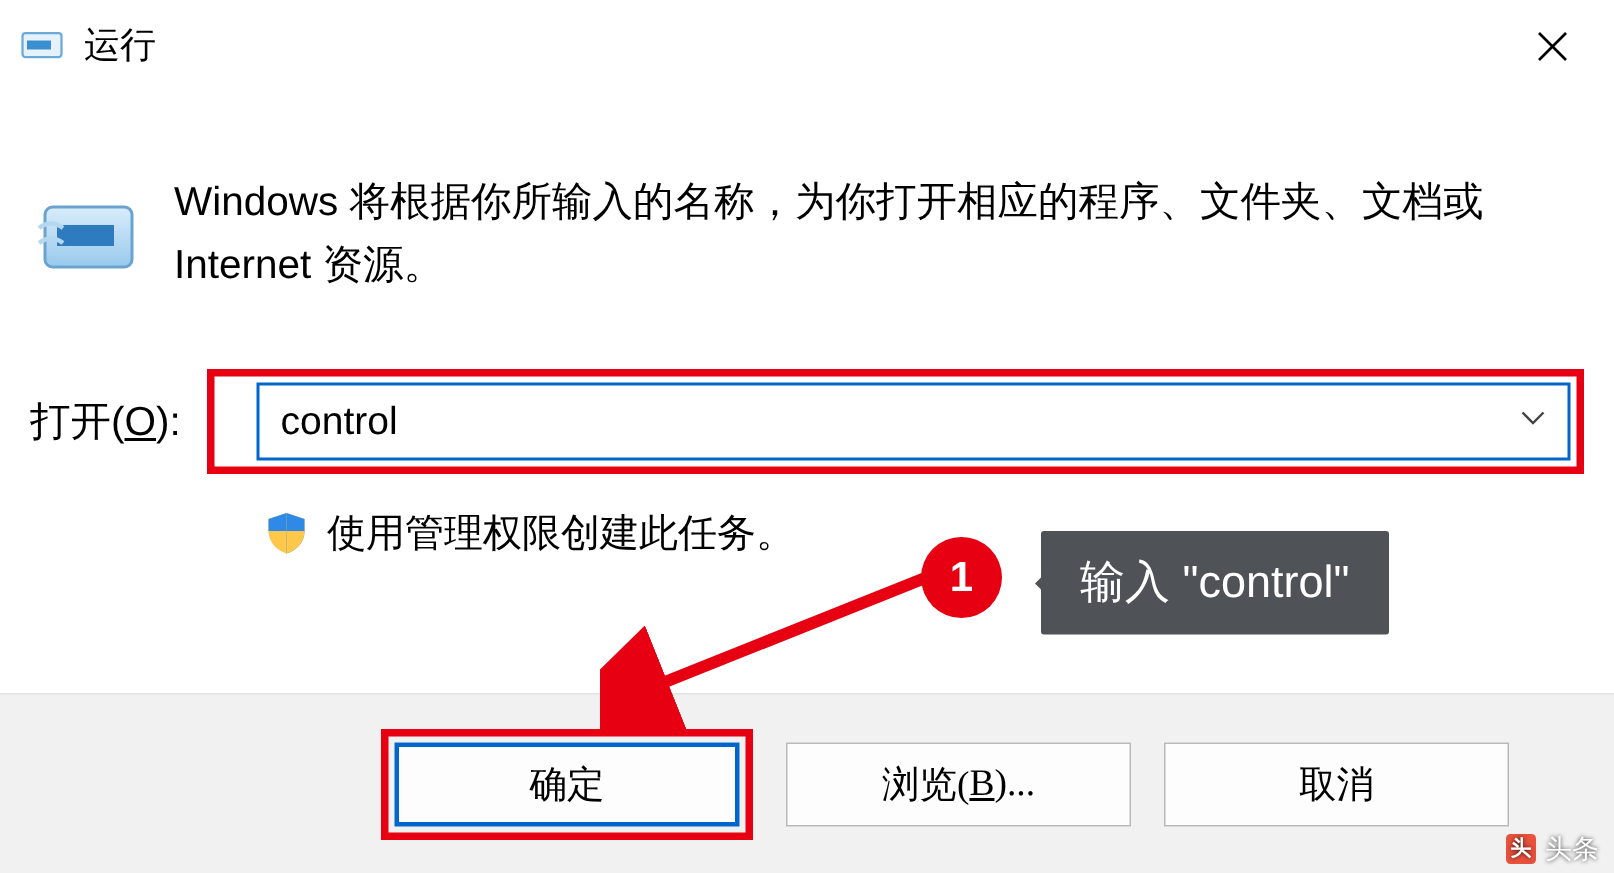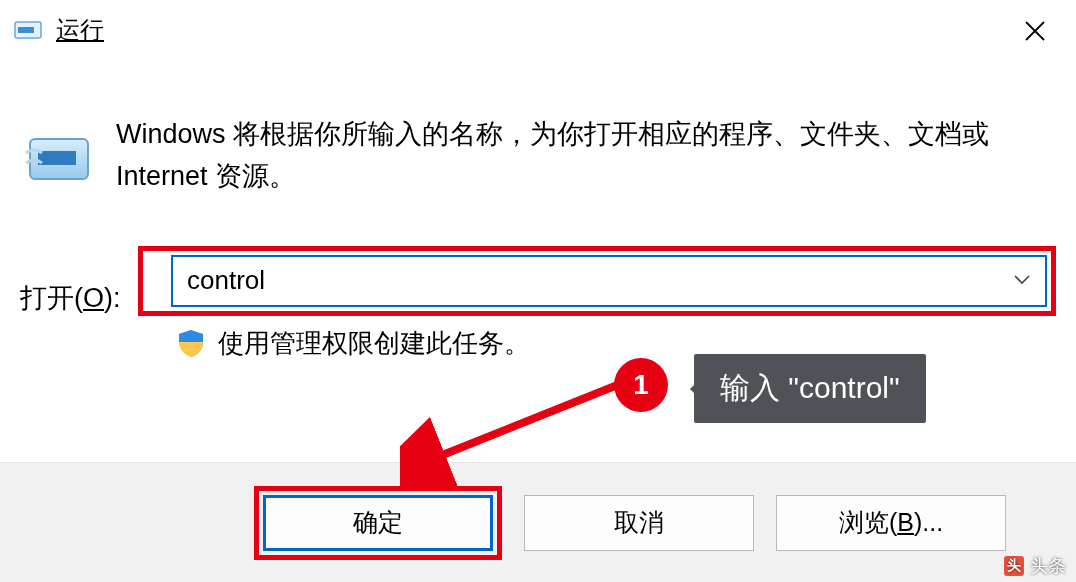--- a/index.html
+++ b/index.html
@@ -10,21 +10,20 @@
     height: 582px;
     position: relative;
     overflow: hidden;
   }
   .titlebar {
     height: 60px;
     display: flex;
     align-items: center;
     padding: 0 14px;
     position: relative;
-    text-decoration: underline;
   }
   .titlebar .app-icon {
     width: 28px;
     height: 22px;
     margin-right: 14px;
   }
   .titlebar .title {
     font-size: 24px;
     color: #000;
   }
@@ -51,21 +50,21 @@
     padding-left: 4px;
   }
   .desc {
     font-size: 27px;
     line-height: 1.55;
     color: #000;
     padding-right: 40px;
   }
   .open-row {
     display: flex;
-    align-items: flex-end;
+    align-items: center;
     margin-top: 48px;
     padding-left: 20px;
   }
   .open-label {
     font-size: 27px;
     color: #000;
     width: 118px;
   }
   .open-label u { text-decoration: underline; }
   .combo-highlight {
@@ -93,21 +92,21 @@
   }
   .combo .chevron {
     position: absolute;
     right: 14px;
     top: 50%;
     transform: translateY(-50%);
   }
   .admin-row {
     display: flex;
     align-items: center;
-    margin-top: 10px;
+    margin-top: 22px;
     padding-left: 176px;
     position: relative;
   }
   .shield-icon {
     width: 30px;
     height: 30px;
     margin-right: 12px;
   }
   .admin-text {
     font-size: 26px;
@@ -134,21 +133,21 @@
   .btn {
     width: 230px;
     height: 56px;
     background: #fdfdfd;
     border: 1px solid #b9b9b9;
     font-size: 25px;
     display: flex;
     align-items: center;
     justify-content: center;
     cursor: pointer;
-    font-family: Liberation Sans, sans-serif;
+    font-family: Liberation Serif, serif;
   }
   .btn.primary {
     border: 3px solid #0066cc;
   }
   .btn u { text-decoration: underline; }
   
   .arrow-svg {
     position: absolute;
     pointer-events: none;
     z-index: 5;
@@ -292,25 +291,25 @@
   <span>输入 "control"</span>
 </div>
 
 <div class="button-bar">
   <div class="btn-highlight">
     <button class="btn primary">
       <span>确定</span>
     </button>
   </div>
   <button class="btn">
-    <span>取消</span>
-  </button>
-  <button class="btn">
     <span>浏览(</span>
       <u>B</u>
       <span>)...</span>
   </button>
+  <button class="btn">
+    <span>取消</span>
+  </button>
 </div>
 
 <div class="watermark">
   <span class="wm-icon">头</span>
   <span>头条</span>
 </div>
 
 </body></html>

